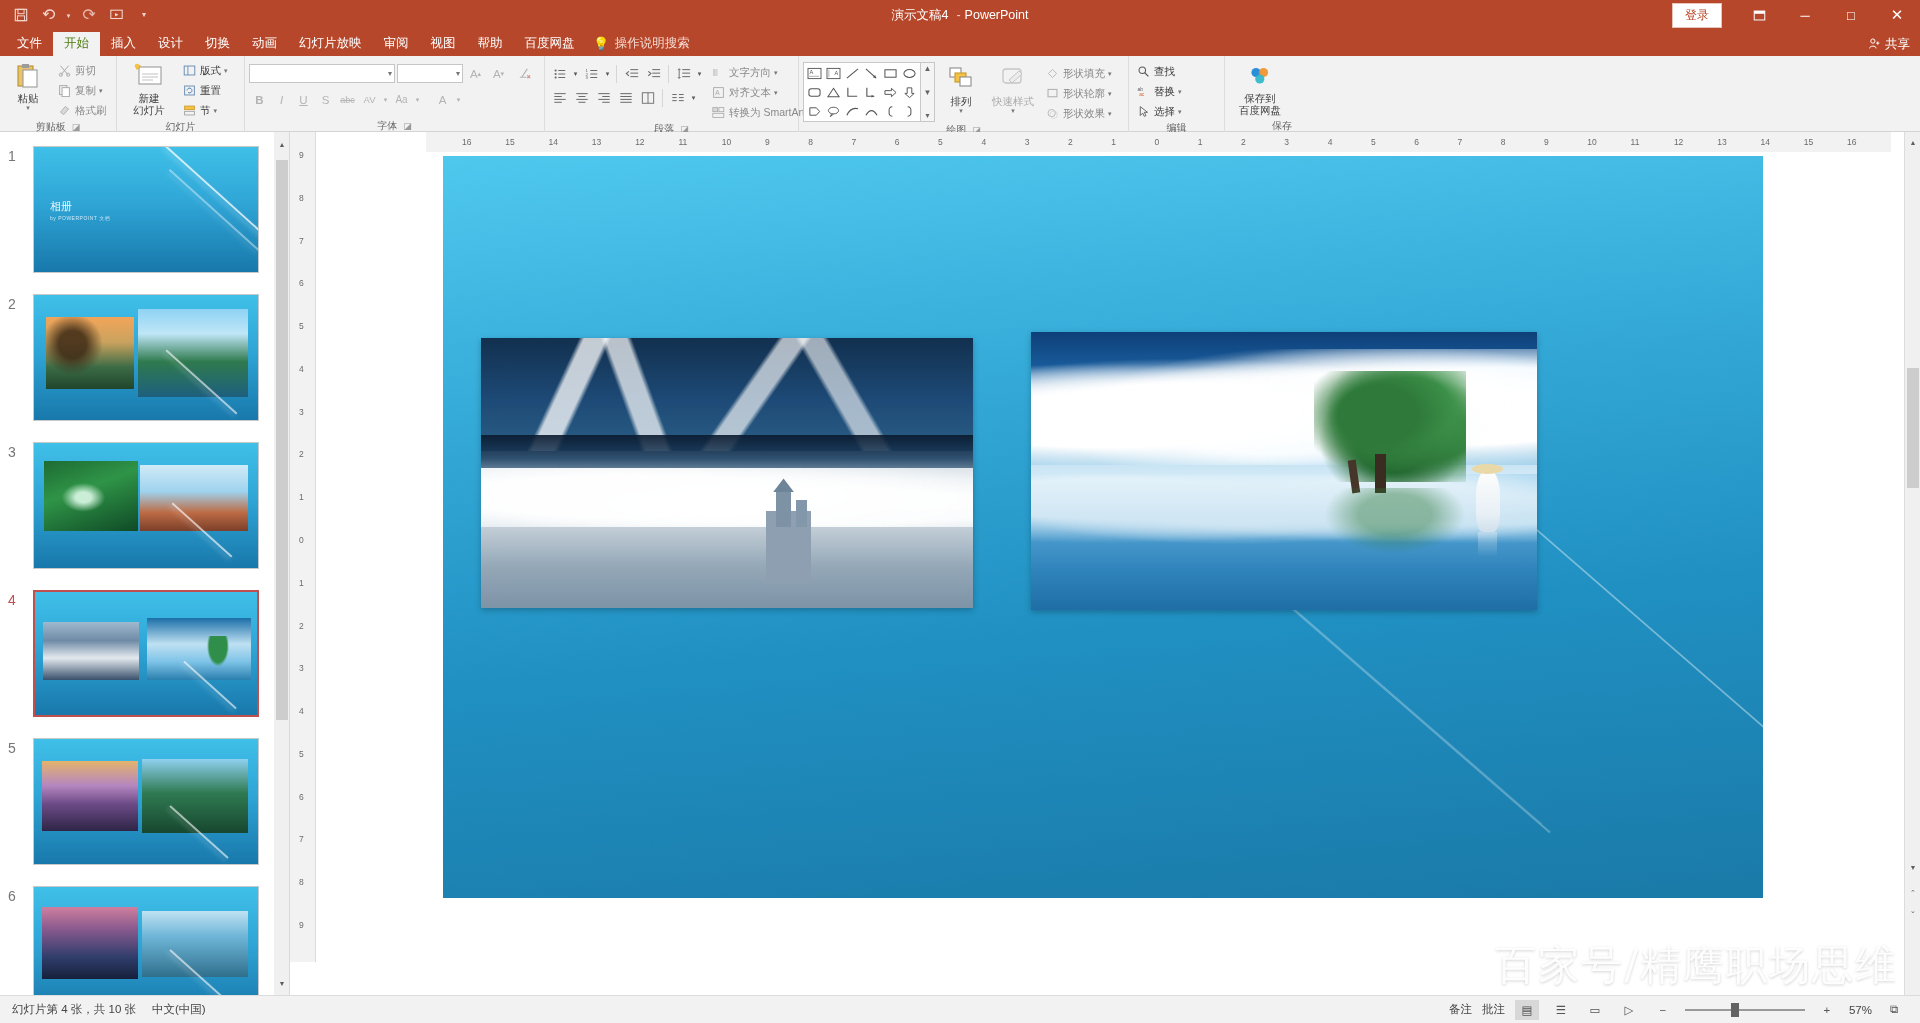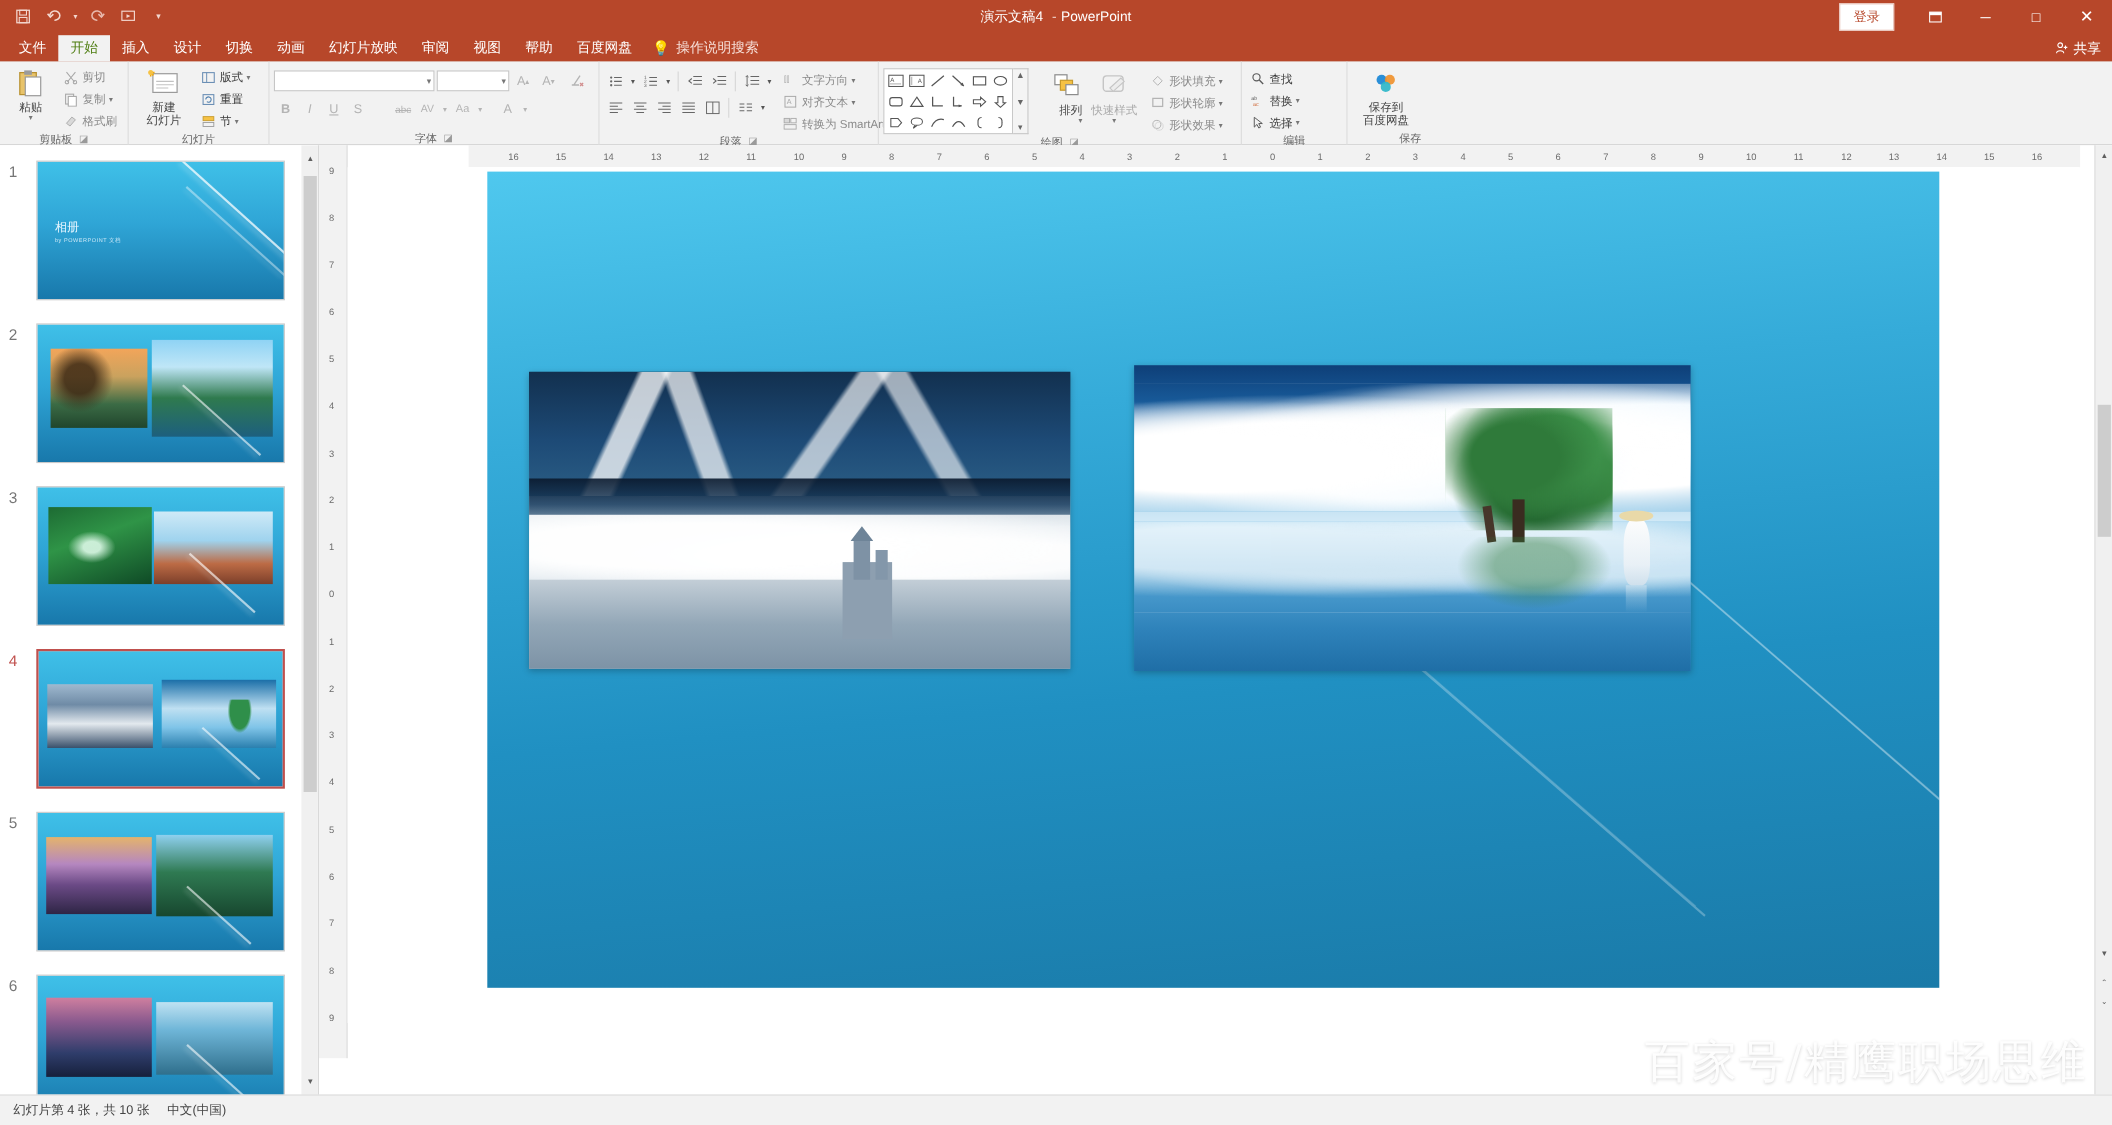--- a/index.html
+++ b/index.html
@@ -429,21 +429,21 @@
                 <path d="M5 12 L11 3 M3 12 h7" stroke="#b4b4b4" stroke-width="1.3" fill="none"></path>
                 <path d="M11 10 l3 3 M14 10 l-3 3" stroke="#d28f8f" stroke-width="1.3"></path>
               </svg>
           </div>
         </div>
         <div class="iconrow">
           <div class="ibtn dis" style="font-weight:bold;">B</div>
           <div class="ibtn dis" style="font-style:italic;">I</div>
           <div class="ibtn dis" style="text-decoration:underline;">U</div>
           <div class="ibtn dis">S</div>
-          <div class="ibtn dis" style="font-size:9px;text-decoration:line-through;margin-left:19px;">abc</div>
+          <div class="ibtn dis" style="font-size:9px;text-decoration:line-through;">abc</div>
           <div class="ibtn dis" style="font-size:9.5px;">AV</div>
           <div class="ibtn dis" style="width:9px;font-size:7px;">▾</div>
           <div class="ibtn dis" style="font-size:10px;">Aa</div>
           <div class="ibtn dis" style="width:9px;font-size:7px;">▾</div>
           <div style="width:8px;"></div>
           <div class="ibtn dis">A</div>
           <div class="ibtn dis" style="width:9px;font-size:7px;">▾</div>
         </div>
       </div>
       <div class="rlabel">
@@ -699,21 +699,21 @@
                   <path d="M6 2 Q10 2 9.5 7 Q10 12 6 12" fill="none" stroke="#555" stroke-width="1.1"></path>
                 </svg>
               </div>
           </div>
           <div class="galscroll">
             <span>▲</span>
             <span>▼</span>
             <span>▾</span>
           </div>
         </div>
-        <div class="bigbtn" style="width:46px;align-items:flex-end;">
+        <div class="bigbtn" style="width:46px;">
           <span class="ico">
             <svg width="28" height="26" viewBox="0 0 28 26">
               <rect x="3" y="2" width="11" height="9" fill="#fff" stroke="#8c8c8c" stroke-width="1.1"></rect>
               <rect x="8" y="7" width="11" height="9" fill="#f6c244" stroke="#c79a2c" stroke-width="1.1"></rect>
               <rect x="13" y="11" width="11" height="9" fill="#fff" stroke="#8c8c8c" stroke-width="1.1"></rect>
             </svg>
           </span>
           <span class="cap">排列</span>
           <span class="caret">▾</span>
         </div>
@@ -1035,17 +1035,33 @@
       <div class="sarrow" style="bottom:94px;">⌃</div>
       <div class="sarrow" style="bottom:76px;">⌄</div>
     </div>
   </div>
 
   <div class="statusbar">
     <div class="sb-left">
       <span>幻灯片第 4 张，共 10 张</span>
       <span>中文(中国)</span>
     </div>
+    <div class="sb-right">
+      <span>备注</span>
+      <span>批注</span>
+      <span class="viewbtn active">▤</span>
+      <span class="viewbtn">☰</span>
+      <span class="viewbtn">▭</span>
+      <span class="viewbtn">▷</span>
+      <span class="viewbtn">−</span>
+      <span class="zoomslider">
+        <span class="zoomtrack"></span>
+        <span class="zoomthumb"></span>
+      </span>
+      <span class="viewbtn">+</span>
+      <span>57%</span>
+      <span class="viewbtn">⧉</span>
+    </div>
   </div>
 
   <div class="watermark">百家号/精鹰职场思维</div>
 
 </div>
 
 </body></html>

